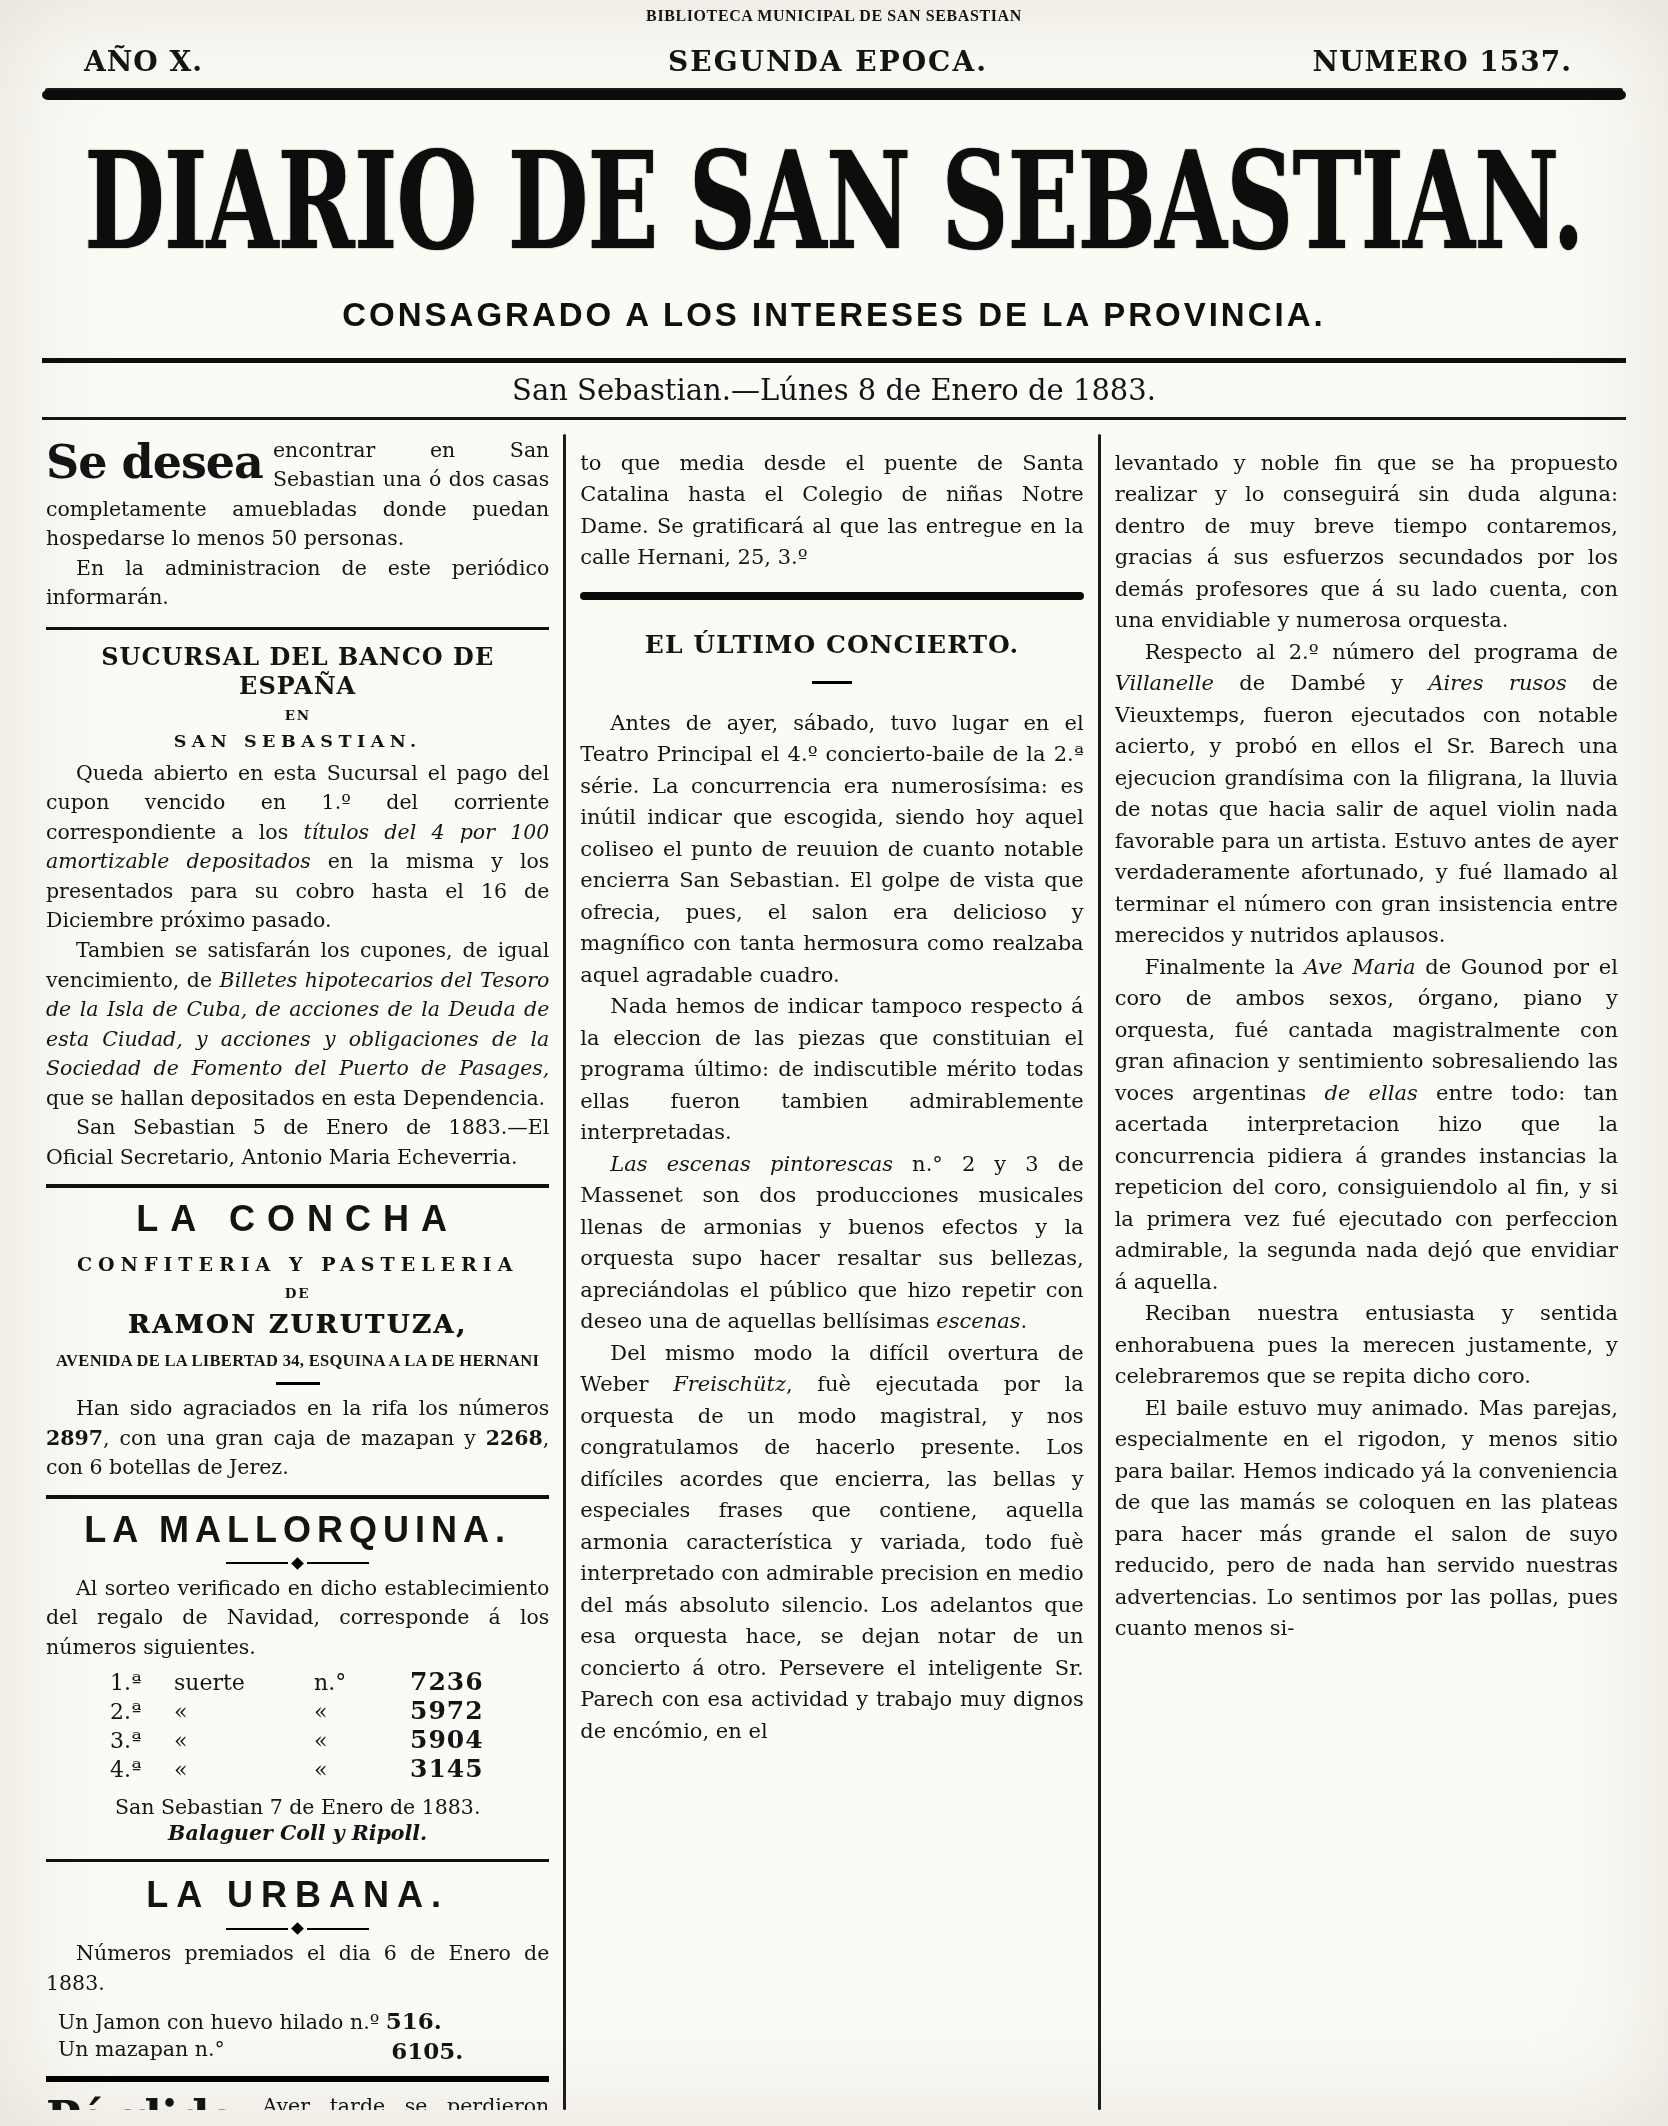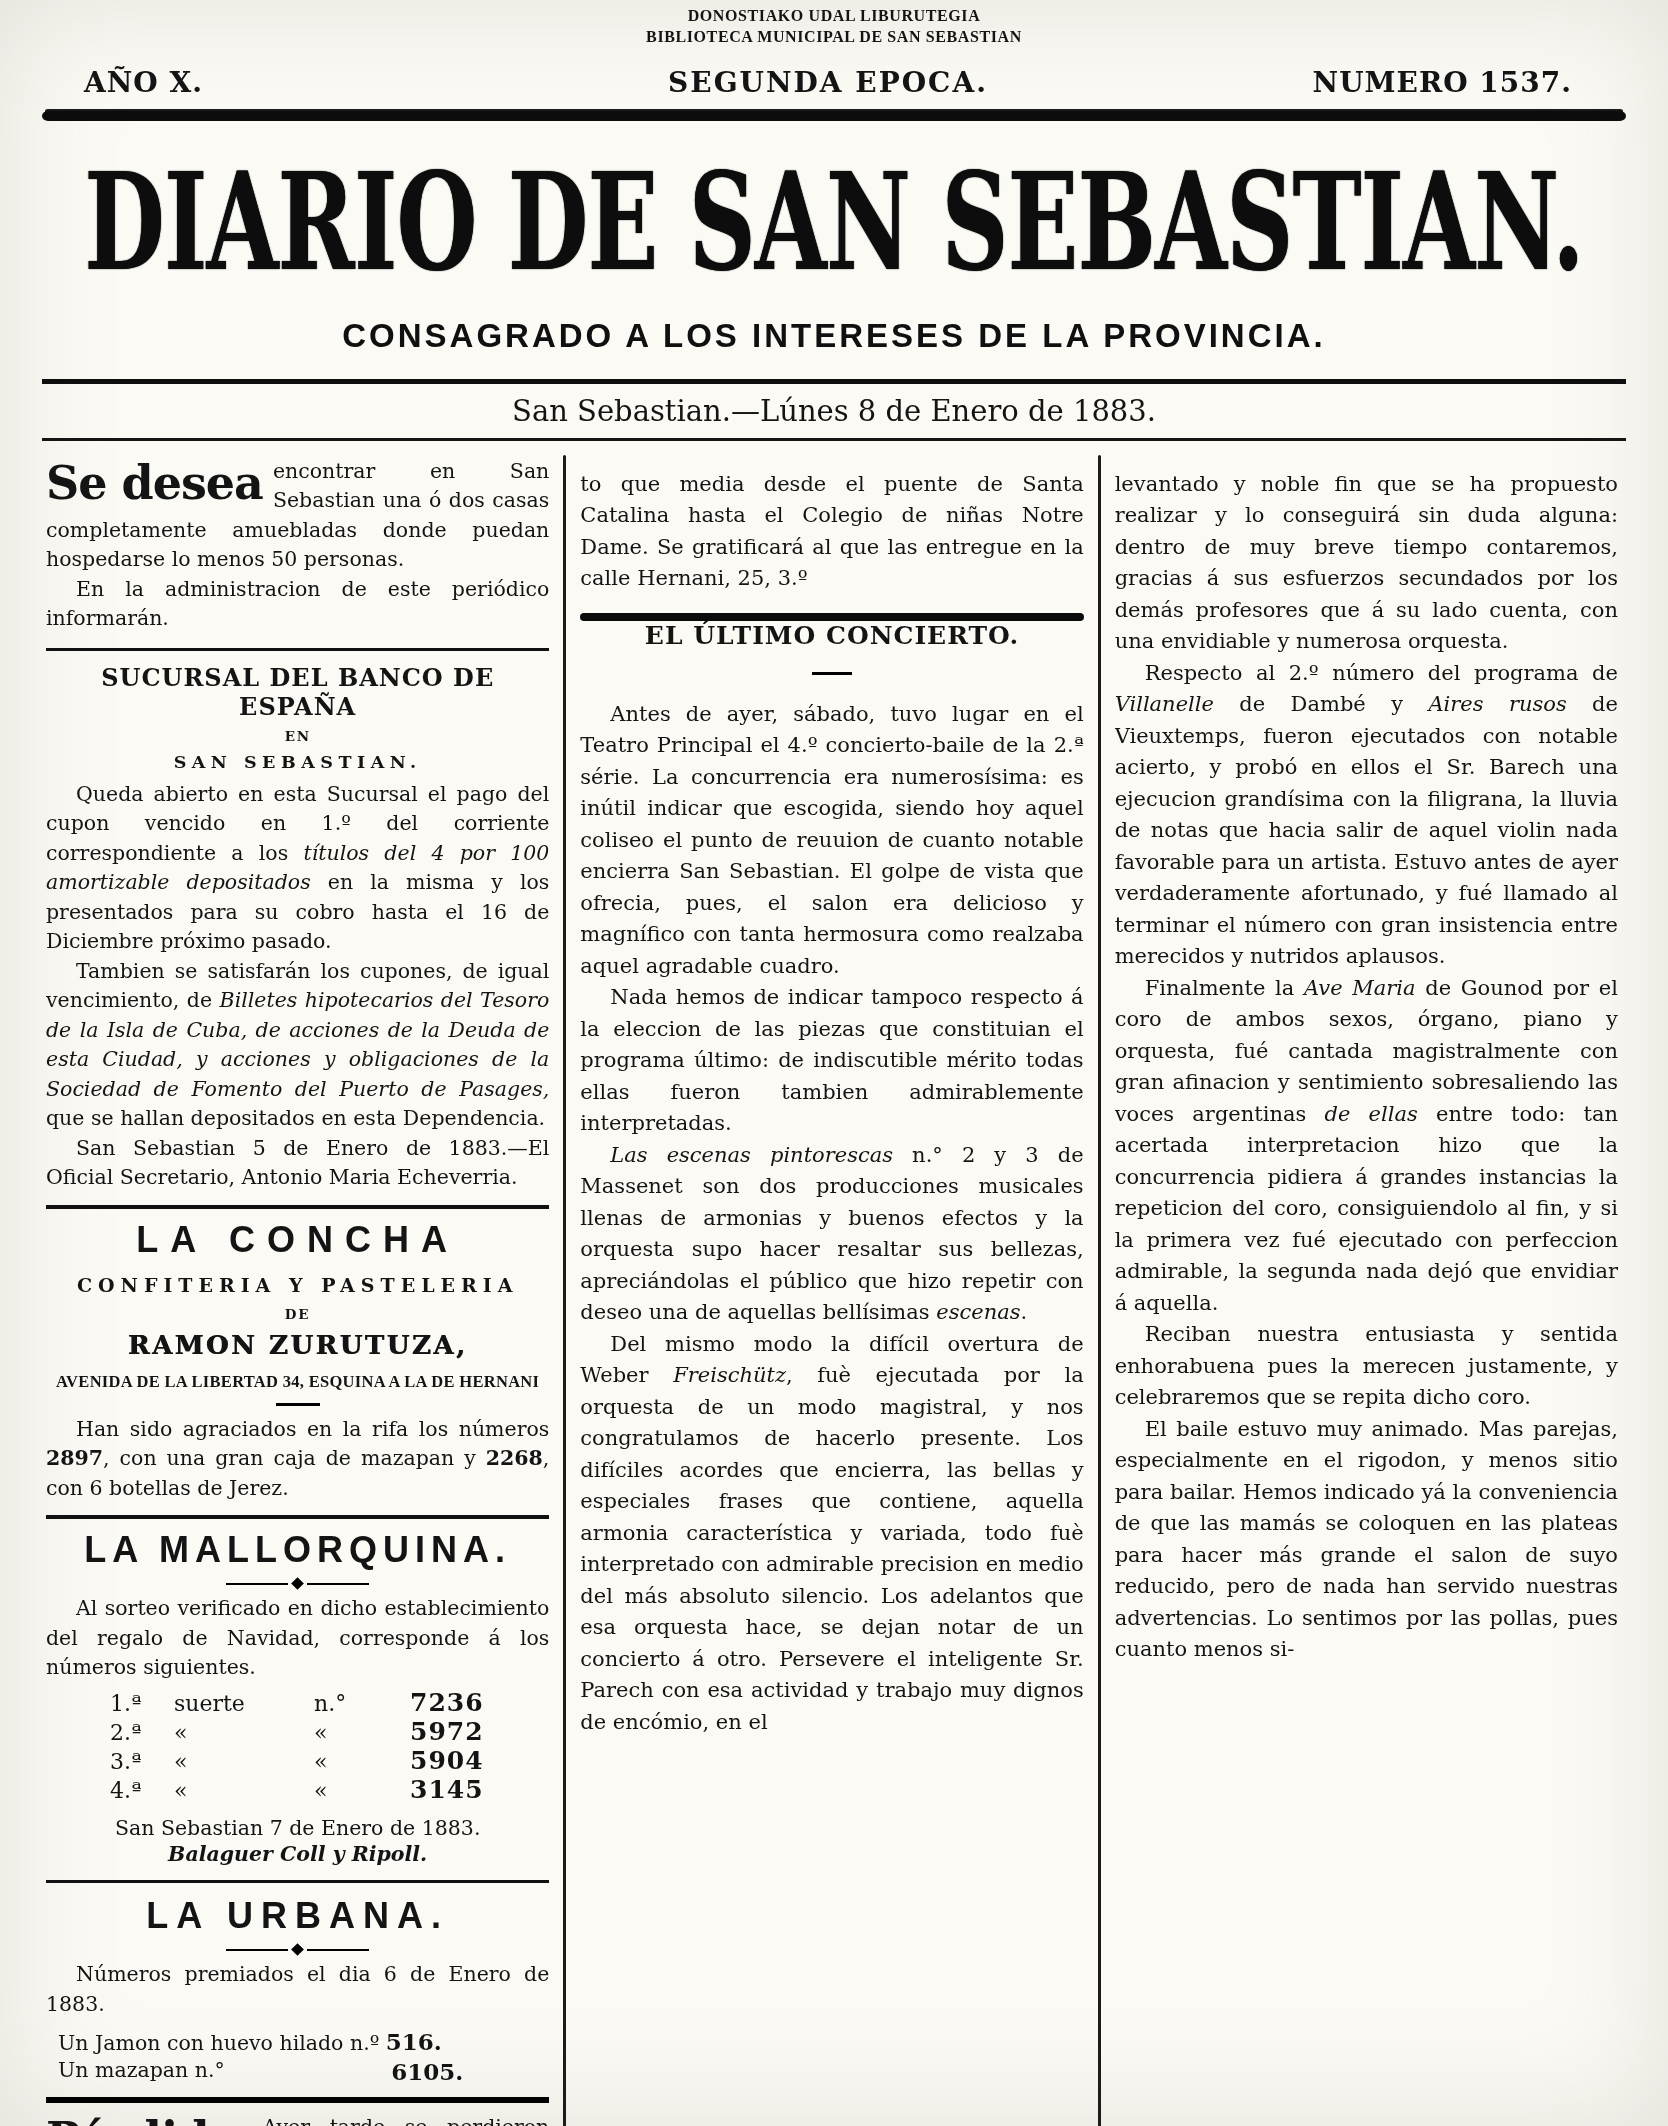--- a/index.html
+++ b/index.html
@@ -71,31 +71,30 @@
   .lotto { margin:5px 0 0 64px; }
   .lotto-row { display:grid; grid-template-columns:64px 140px 96px 120px; align-items:baseline; font-size:22px; }
   .lotto-num { font-weight:bold; font-size:25px; letter-spacing:1px; }
   .mall-date { font-size:20.5px; margin-top:12px; text-align:center; }
   .mall-sig { font-size:20.5px; font-weight:bold; font-style:italic; text-align:center; margin-top:2px; }
   
   .prize1 { font-size:20.5px; margin-top:9px; padding-left:12px; }
   .prize2 { display:flex; justify-content:space-between; font-size:20.5px; padding:0 86px 0 12px; margin-top:3px; }
   .prize-num { font-weight:bold; font-size:23px; }
   
-  .concert-title { text-align:center; font-weight:bold; font-size:25px; letter-spacing:1px; }
+  .concert-title { text-align:center; font-weight:bold; font-size:25px; letter-spacing:1px; margin-top:30px; }
   .tdash { width:40px; height:3px; background:#000; margin:22px auto 24px; }
   .mt { margin-top:12px; }
 </style>
 </head>
 <body>
 
 <div class="page">
 
   <div class="stamp">
-    <div>DONOSTIAKO UDAL LIBURUTEGIA</div>
     <div>BIBLIOTECA MUNICIPAL DE SAN SEBASTIAN</div>
   </div>
 
   <div class="edition">
     <span class="year">AÑO X.</span>
     <span class="epoch">SEGUNDA EPOCA.</span>
     <span class="number">NUMERO 1537.</span>
   </div>
 
   <div class="rule-head"></div>

